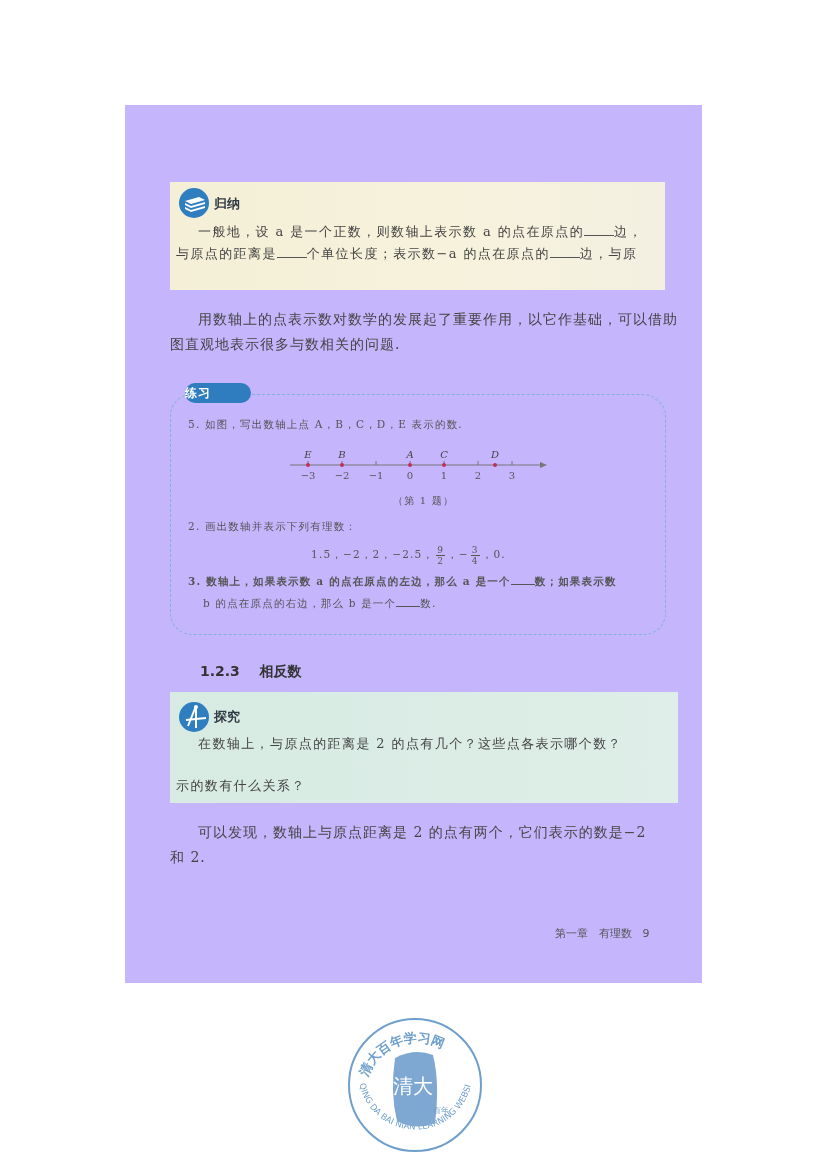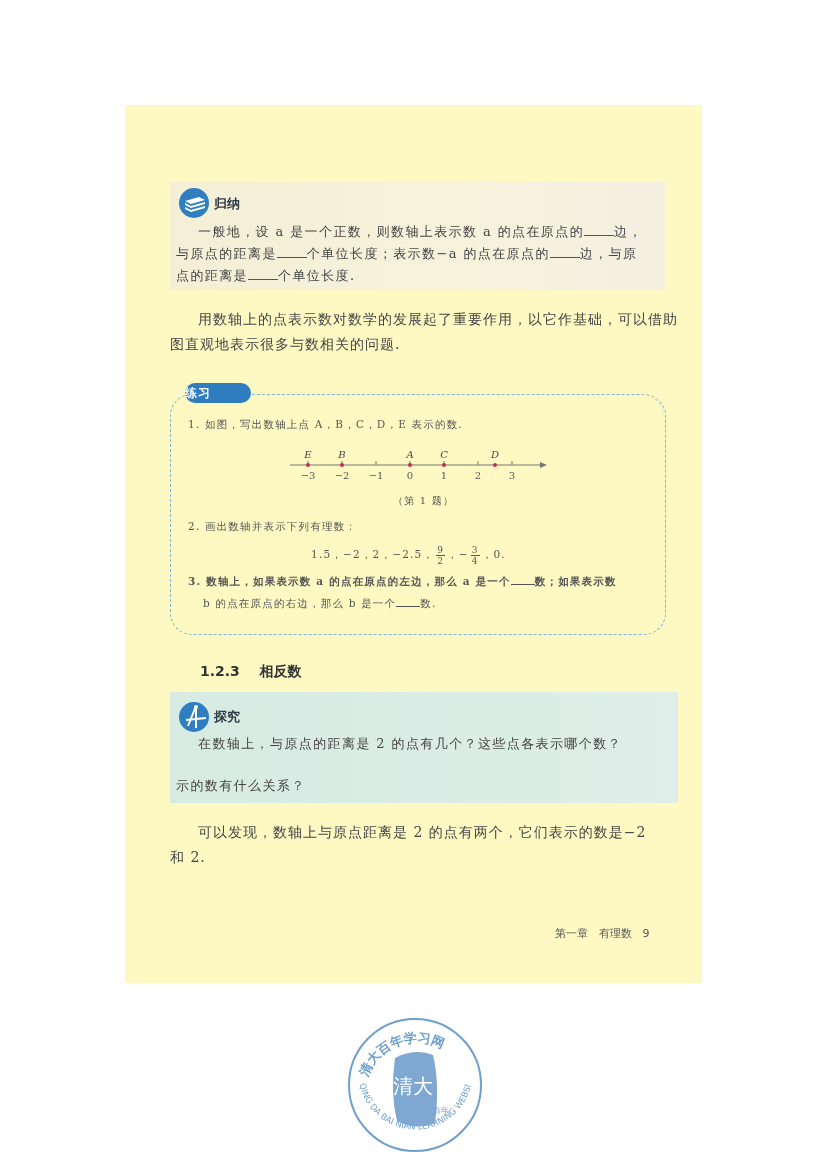--- a/index.html
+++ b/index.html
@@ -2,21 +2,21 @@
 <html><head>
 <meta charset="utf-8">
 <style>
   html, body { margin: 0; padding: 0; }
   body {
     width: 827px; height: 1169px; background: #ffffff; position: relative; overflow: hidden;
     font-family: "DejaVu Serif", "Liberation Serif", serif; color: #3a3a3a;
   }
   .page {
     position: absolute; left: 125px; top: 105px; width: 577px; height: 878px;
-    background: #fef9c3;
+    background: #c4b5fd;
   }
   .abs { position: absolute; }
   .summary-box {
     left: 45px; top: 77px; width: 495px; height: 108px;
     background: linear-gradient(90deg, #f4efd6 0%, #f6f2dc 60%, #f3f0e2 100%);
   }
   .box-title {
     position: absolute; left: 44px; font-family: "DejaVu Sans", sans-serif; font-weight: bold;
     font-size: 13px; color: #2f3a44;
   }
@@ -66,33 +66,30 @@
         <path d="M6 19 L12 22 L26 18 L26 20 L12 24 L6 21 Z" fill="#fff"></path>
       </svg>
     </div>
     <div class="box-title" style="top:13px;">归纳</div>
     <div class="para" style="left:28px;top:39px;width:470px;">
       <span>一般地，设 a 是一个正数，则数轴上表示数 a 的点在原点的</span><span class="blank"></span><span>边，</span>
     </div>
     <div class="para" style="left:6px;top:61px;width:490px;">
       <span>与原点的距离是</span><span class="blank"></span><span>个单位长度；表示数−a 的点在原点的</span><span class="blank"></span><span>边，与原</span>
     </div>
-    <div class="para" style="left:6px;top:83px;width:490px;">
-      <span>点的距离是</span><span class="blank"></span><span>个单位长度.</span>
-    </div>
   </div>
 
   <div class="para" style="left:45px;top:228px;font-size:14px;letter-spacing:1px;">图直观地表示很多与数相关的问题.</div>
   <div class="para" style="left:73px;top:203px;font-size:14px;letter-spacing:1px;">用数轴上的点表示数对数学的发展起了重要作用，以它作基础，可以借助</div>
 
   <div class="abs exercise-top"></div>
   <div class="abs exercise-box"></div>
   <div class="abs ex-tab">练习</div>
 
-  <div class="ex-text" style="left:63px;top:309px;">1. 如图，写出数轴上点 A，B，C，D，E 表示的数.</div>
+  <div class="ex-text" style="left:63px;top:309px;">5. 如图，写出数轴上点 A，B，C，D，E 表示的数.</div>
 
   <svg class="abs" style="left:160px;top:340px;" width="265" height="50" viewBox="0 0 265 50">
     <line x1="5" y1="20" x2="255" y2="20" stroke="#777" stroke-width="1"></line>
     <path d="M255 17 L262 20 L255 23 Z" fill="#777"></path>
     <g font-family="DejaVu Serif, serif" font-size="10" fill="#555" text-anchor="middle">
       <line x1="23" y1="16" x2="23" y2="20" stroke="#777"></line>
         <text x="23" y="34">−3</text>
       <line x1="57" y1="16" x2="57" y2="20" stroke="#777"></line>
         <text x="57" y="34">−2</text>
       <line x1="91" y1="16" x2="91" y2="20" stroke="#777"></line>

